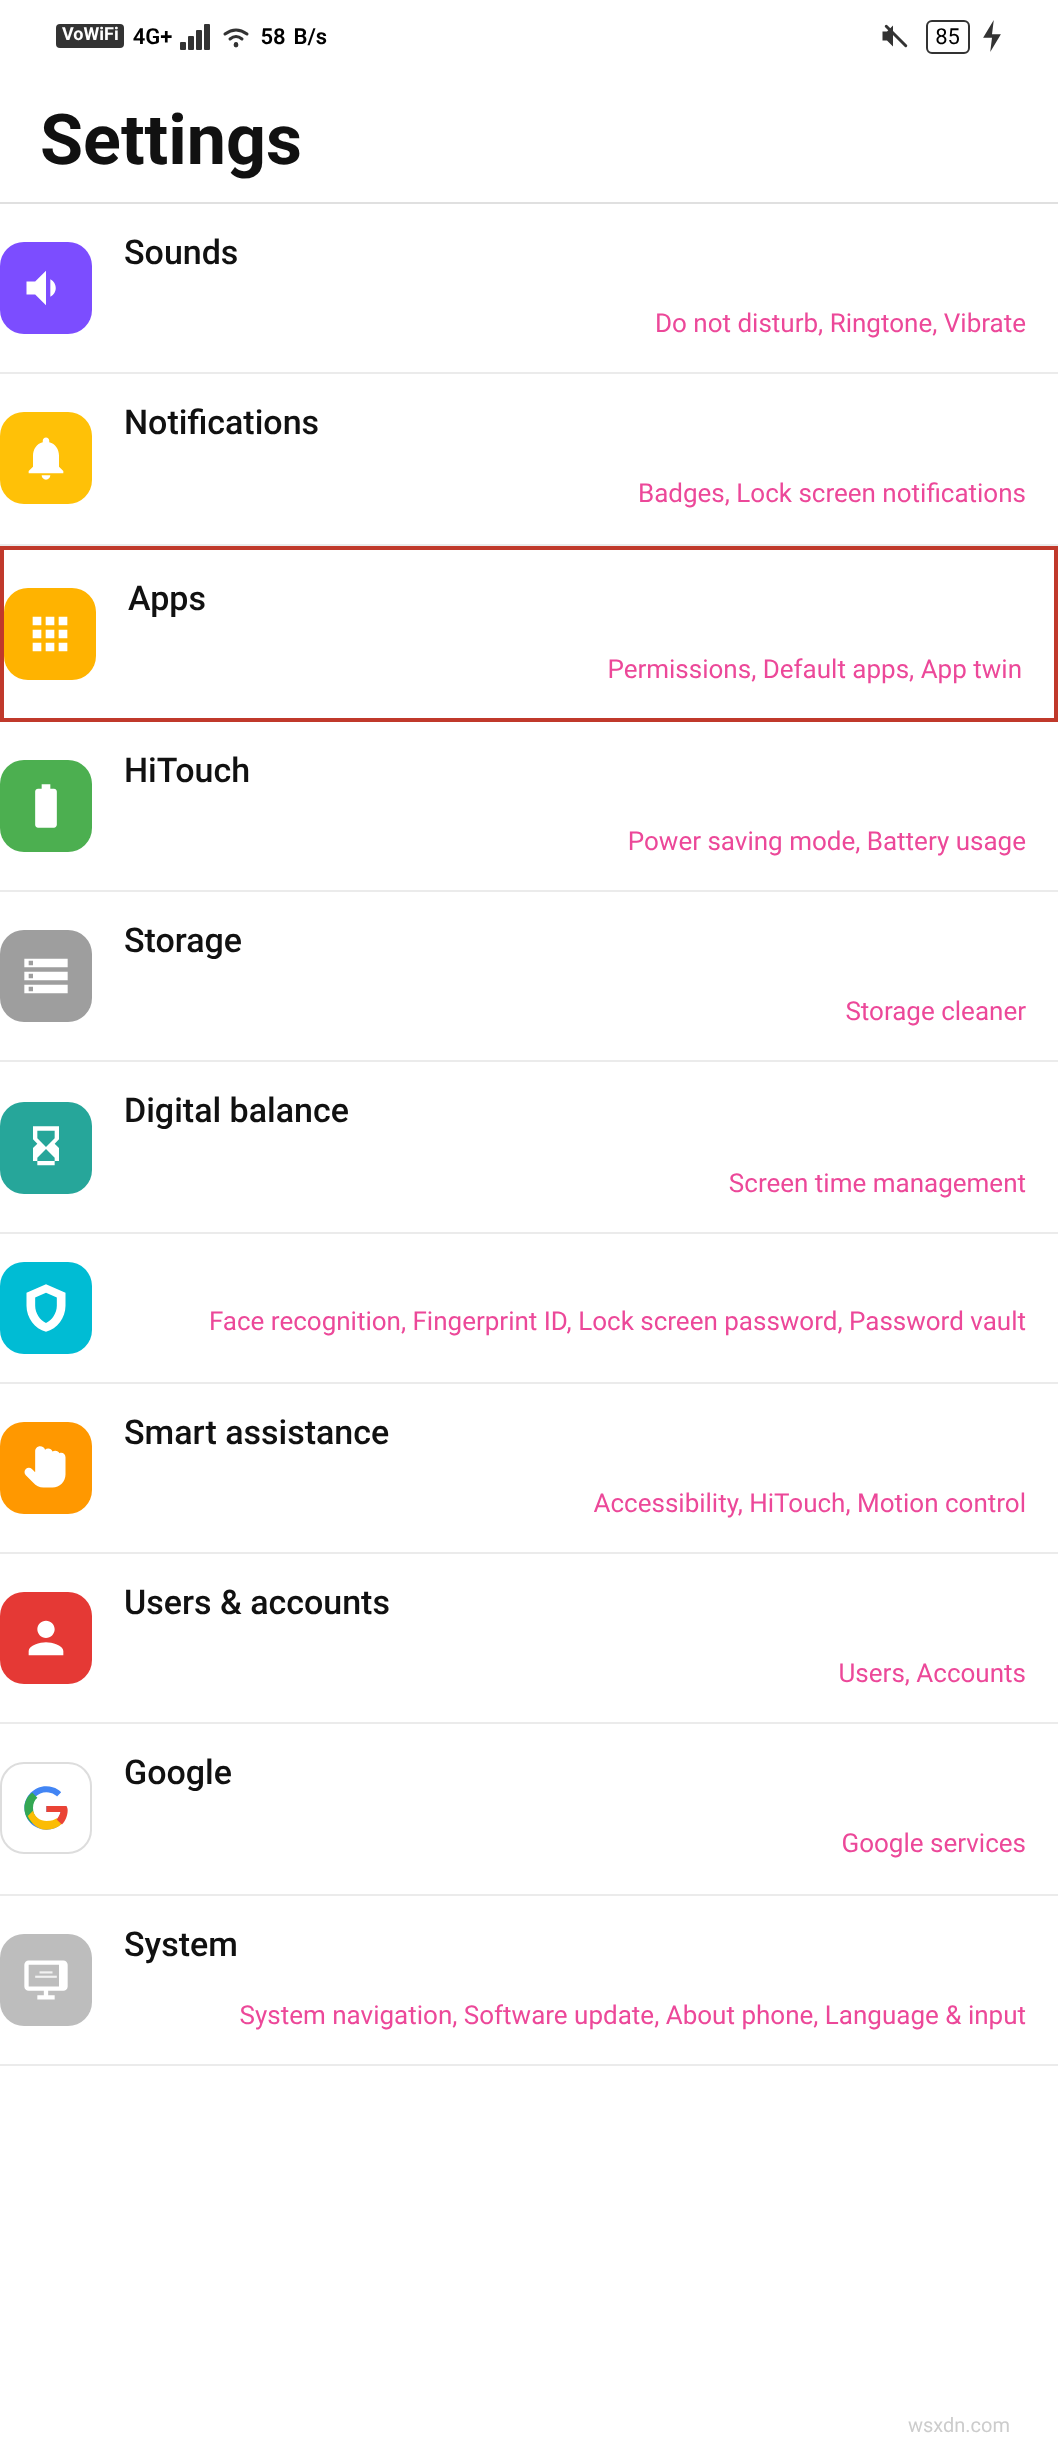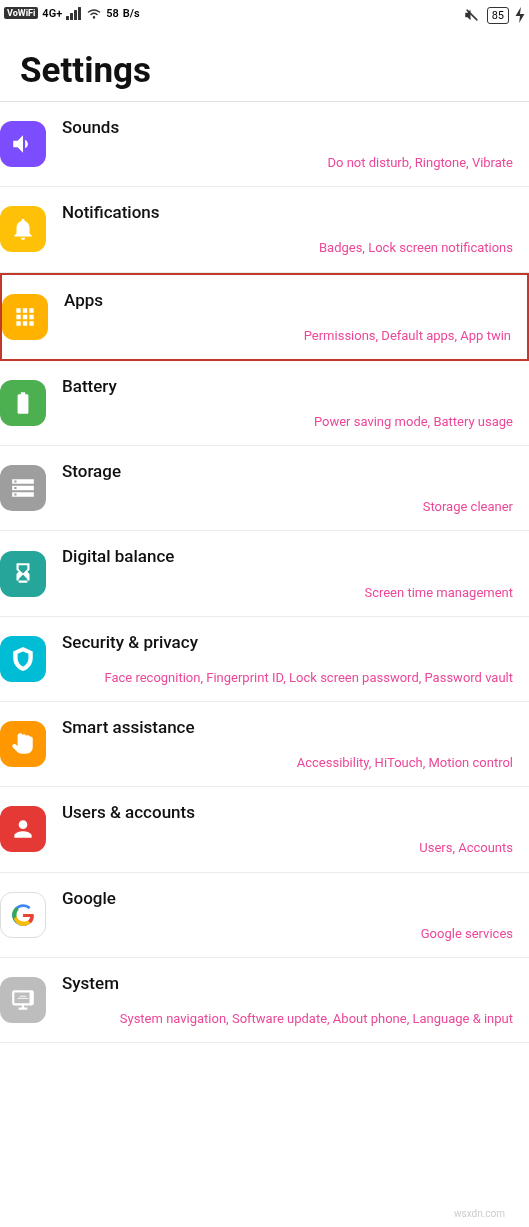--- a/index.html
+++ b/index.html
@@ -8,24 +8,24 @@
       min-height: 1227px;
       background: #fff;
       font-family: 'Roboto', Arial, sans-serif;
       overflow-x: hidden;
     }
 
     
     .status-bar {
       width: 100%;
       background: #fff;
-      padding: 6px 4px;
+      padding: 6px 28px;
       display: flex;
       justify-content: space-between;
-      align-items: flex-start;
+      align-items: center;
       height: 36px;
     }
     .status-left {
       display: flex;
       align-items: center;
       gap: 4px;
       font-size: 11px;
       font-weight: 600;
     }
     .status-right {
@@ -214,21 +214,21 @@
     </div>
   </div>
 
   <div class="settings-item">
     <div class="icon-wrap bg-green">
       <svg viewBox="0 0 24 24" fill="white">
         <path d="M15.67 4H14V2h-4v2H8.33C7.6 4 7 4.6 7 5.33v15.33C7 21.4 7.6 22 8.33 22h7.33c.74 0 1.34-.6 1.34-1.33V5.33C17 4.6 16.4 4 15.67 4z"></path>
       </svg>
     </div>
     <div class="item-text">
-      <div class="item-title">Battery</div>
+      <div class="item-title">HiTouch</div>
       <div class="item-subtitle">Power saving mode, Battery usage</div>
     </div>
   </div>
 
   <div class="settings-item">
     <div class="icon-wrap bg-gray">
       <svg viewBox="0 0 24 24" fill="white">
         <path d="M2 20h20v-4H2v4zm2-3h2v2H4v-2zM2 4v4h20V4H2zm4 3H4V5h2v2zm-4 7h20v-4H2v4zm2-3h2v2H4v-2z"></path>
       </svg>
     </div>
@@ -250,21 +250,20 @@
     </div>
   </div>
 
   <div class="settings-item">
     <div class="icon-wrap bg-cyan">
       <svg viewBox="0 0 24 24" fill="white">
         <path d="M12 1L3 5v6c0 5.55 3.84 10.74 9 12 5.16-1.26 9-6.45 9-12V5l-9-4zm0 4l5 2.18V11c0 3.5-2.33 6.79-5 7.93C9.33 17.79 7 14.5 7 11V7.18L12 5z"></path>
       </svg>
     </div>
     <div class="item-text">
-      <div class="item-title">Security &amp; privacy</div>
       <div class="item-subtitle">Face recognition, Fingerprint ID, Lock screen password, Password vault</div>
     </div>
   </div>
 
   <div class="settings-item">
     <div class="icon-wrap bg-orange">
       <svg viewBox="0 0 24 24" fill="white">
         <path d="M21 7c0-1.1-.9-2-2-2-.28 0-.54.06-.78.15C17.93 4.46 17.15 4 16.25 4c-.46 0-.89.14-1.24.38C14.69 3.56 13.93 3 13 3c-.55 0-1.05.2-1.43.54C11.3 2.63 10.41 2 9.25 2 8 2 7 3 7 4.25V14l-1.5-1.5c-.78-.78-2.05-.78-2.83 0-.78.78-.78 2.05 0 2.83L6.15 18.8C7.29 20.18 9 21 10.83 21H15c3.31 0 6-2.69 6-6V7z"></path>
       </svg>
     </div>

